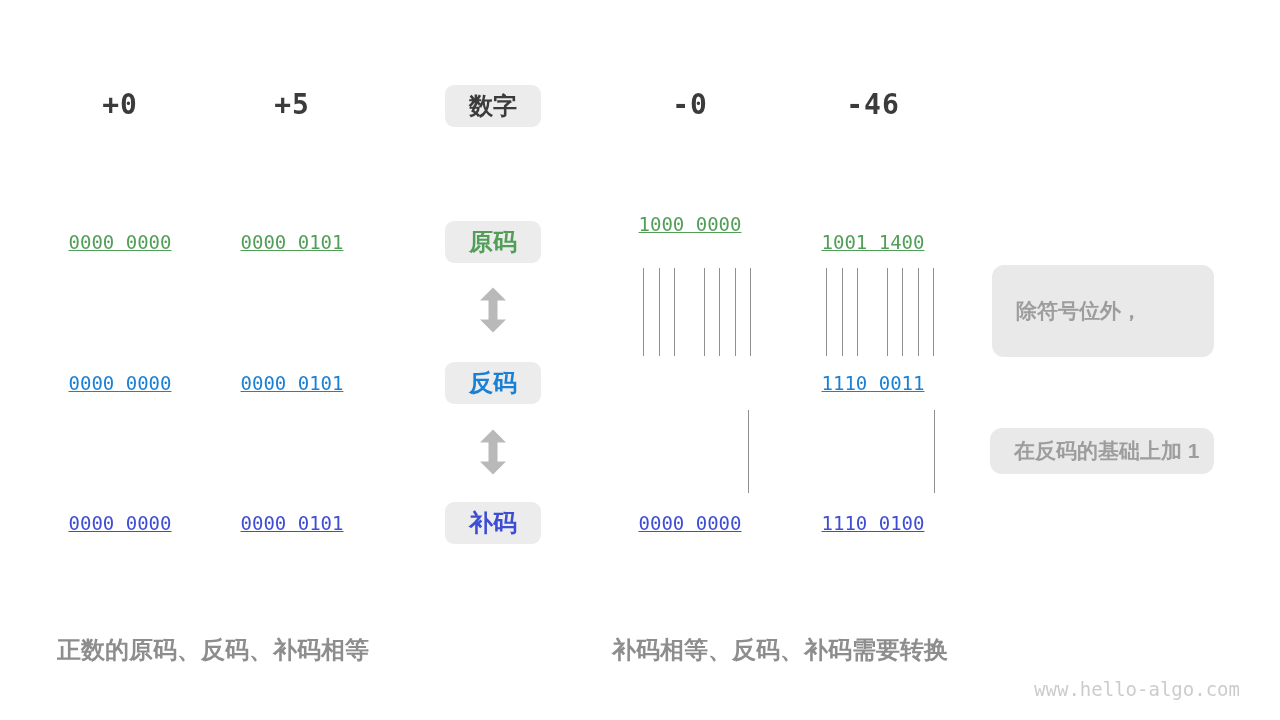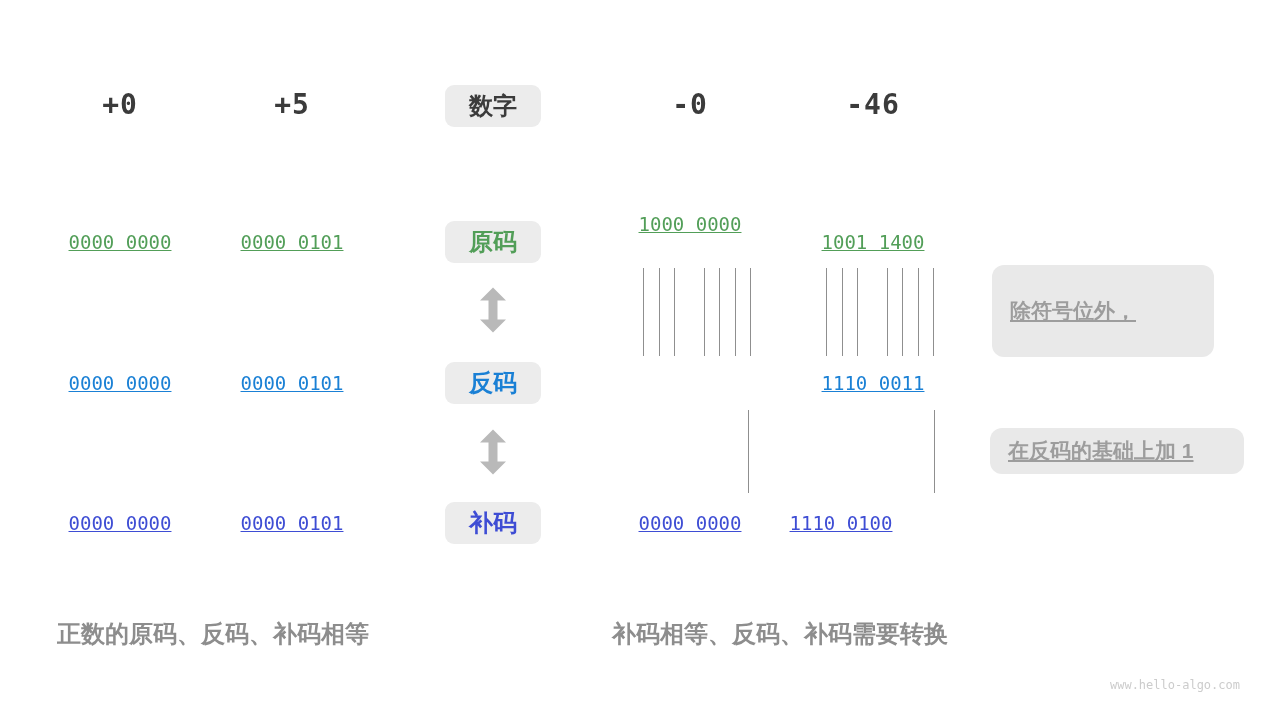--- a/index.html
+++ b/index.html
@@ -38,28 +38,29 @@
     border-left:13px solid transparent;border-right:13px solid transparent;
     border-top:13px solid var(--arrow);
   }
   .tick-group{position:absolute;top:268px;height:88px;width:0;}
   .vline{position:absolute;width:1px;background:var(--line);}
   .tick-group .vline{top:0;height:100%;}
   .note{
     position:absolute;background:var(--note-bg);border-radius:12px;
     color:var(--note-text);font-weight:bold;font-size:21px;
     display:flex;flex-direction:column;justify-content:center;
-    padding:0 18px;box-sizing:border-box;line-height:1.65;white-space:nowrap;text-decoration:underline;
+    padding:0 24px;box-sizing:border-box;line-height:1.65;white-space:nowrap;
   }
   .caption{
     position:absolute;font-weight:bold;font-size:24px;color:var(--caption-text);
     white-space:nowrap;
+    margin-top:16px;
   }
   .watermark{
-    position:absolute;font-family:"DejaVu Sans Mono",monospace;font-size:12px;
+    position:absolute;font-family:"DejaVu Sans Mono",monospace;font-size:19px;
     color:var(--watermark-text);white-space:nowrap;
   }
 </style>
 </head>
 <body>
 
 <div class="stage">
 
   <div class="center num" style="left:120px;top:104px">+0</div>
   <div class="center num" style="left:292px;top:104px">+5</div>
@@ -109,26 +110,26 @@
   <div class="arrow" style="left:493px;top:452px">
     <div class="head-up"></div>
       <div class="stem"></div>
       <div class="head-down"></div>
   </div>
 
   <div class="center bin c-indigo" style="left:120px;top:523px">0000 0000</div>
   <div class="center bin c-indigo" style="left:292px;top:523px">0000 0101</div>
   <div class="center tagbox" style="left:493px;top:523px;color:var(--indigo)">补码</div>
   <div class="center bin c-indigo" style="left:690px;top:523px">0000 0000</div>
-  <div class="center bin c-indigo" style="left:841px;top:523px">1110 0100</div>
+  <div class="center bin c-indigo" style="left:873px;top:523px">1110 0100</div>
 
   <div class="note" style="left:992px;top:265px;width:222px;height:92px">
     <span>除符号位外，</span>
   </div>
-  <div class="note" style="left:990px;top:428px;width:254px;height:46px">
+  <div class="note" style="left:990px;top:428px;width:224px;height:46px">
     <span>在反码的基础上加 1</span>
   </div>
 
   <div class="caption" style="left:57px;top:618px">正数的原码、反码、补码相等</div>
   <div class="caption" style="left:612px;top:618px">补码相等、反码、补码需要转换</div>
 
   <div class="watermark" style="right:40px;top:678px">www.hello-algo.com</div>
 
 </div>
 

